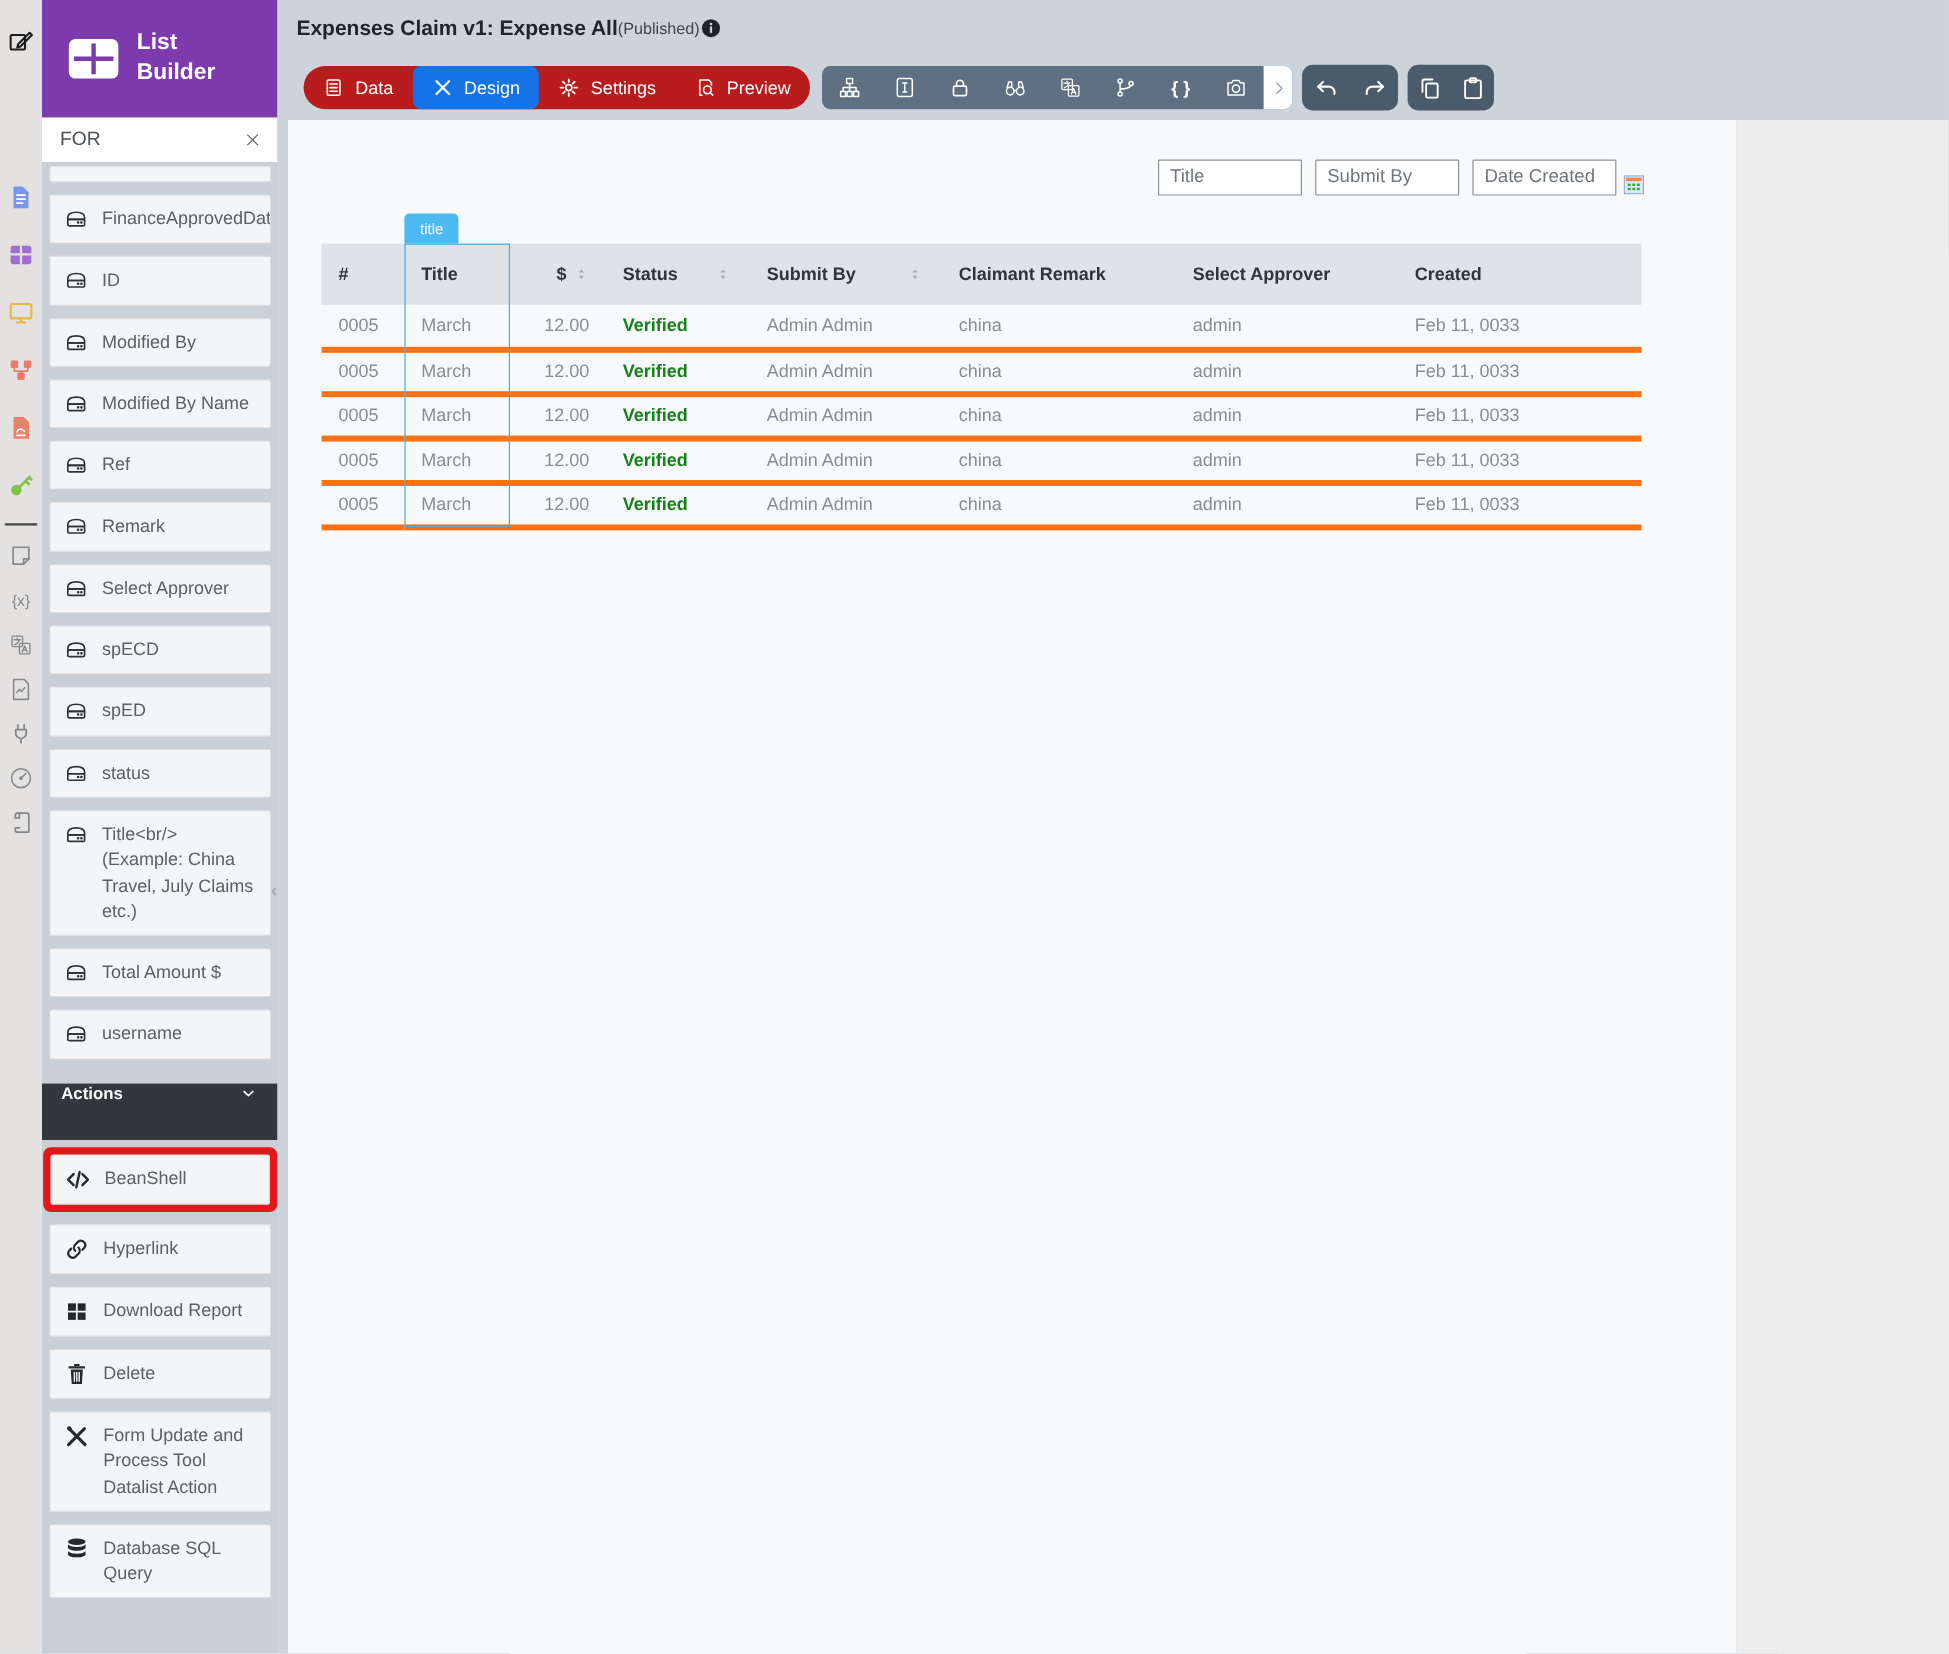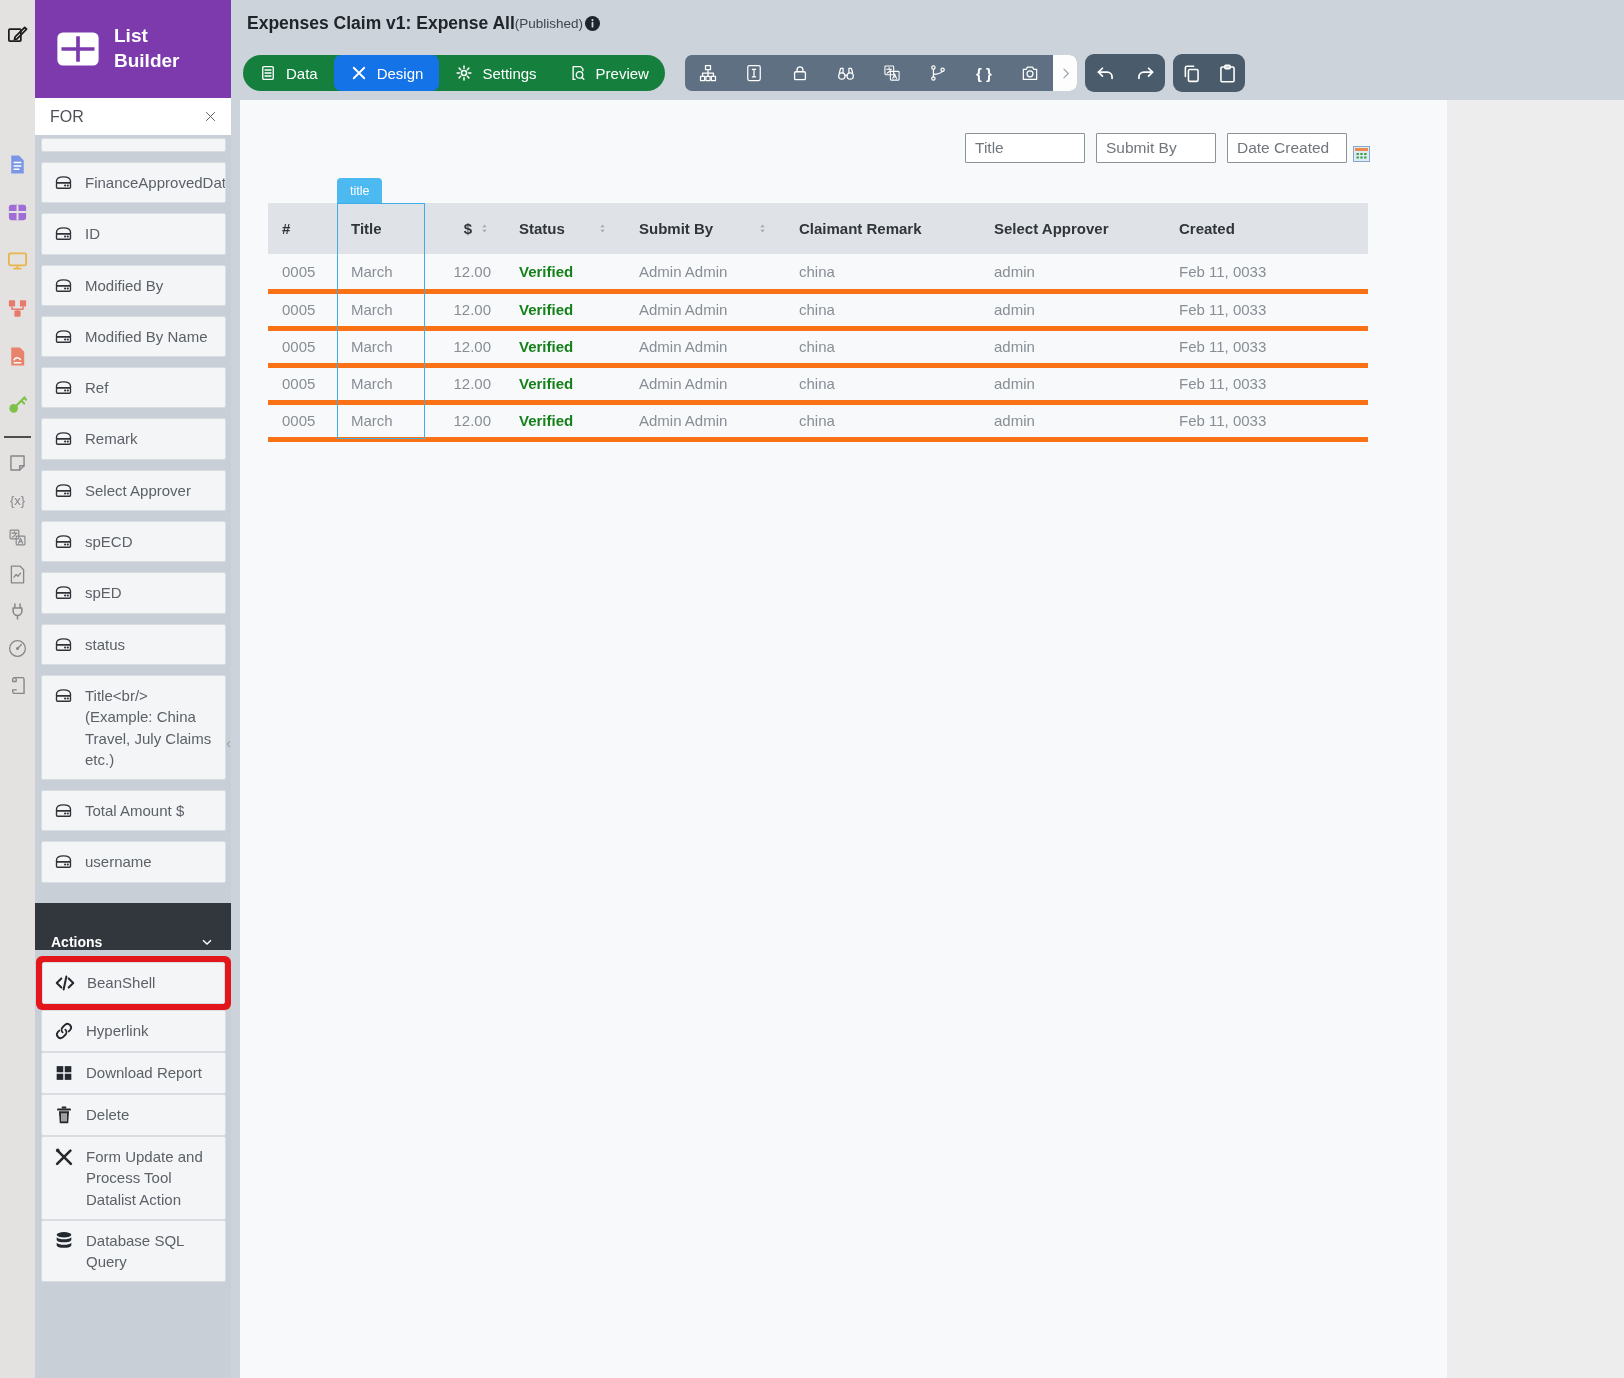--- a/index.html
+++ b/index.html
@@ -41,42 +41,42 @@
     font-family:inherit; background:transparent; }
   .searchbar .icon { color:#5f646a; cursor:pointer; }
   .field-list { flex:none; height:768px; background:#c9cfd6; padding:3px 5px 0 6px;
     display:flex; flex-direction:column; gap:10px; overflow:hidden; }
   .field-item { background:#f4f5f7; border:1px solid #d9dce0; border-radius:2px; min-height:41px;
     display:flex; align-items:flex-start; gap:11px; padding:9px 8px 9px 11px; font-size:15px;
     color:#5b6167; line-height:1.42; overflow:hidden; cursor:grab; flex:none; }
   .field-item.partial { min-height:14px; height:14px; padding:0; }
   .field-item .icon { flex:none; color:#2e3338; }
   .field-item .icon svg { width:21px; height:21px; }
-  .actions-head { height:47px; background:#31373d; color:#fff; display:flex; align-items:flex-end;
+  .actions-head { height:47px; background:#31373d; color:#fff; display:flex; align-items:flex-start;
     justify-content:space-between; padding:0 16px; font-size:14px; font-weight:700; flex:none;
     cursor:pointer; }
   .actions-head .icon { color:#fff; }
   .action-list { background:#c9cfd6; padding:6px 5px 0 6px; display:flex; flex-direction:column;
-    flex:none; }
+    gap:10px; flex:none; }
   .action-item .icon { color:#24292e; }
   .action-item .icon svg { width:22px; height:22px; }
   .highlighted { box-shadow:0 0 0 6px #e3161b; margin:6px 1px; }
   .sidebar-fill { flex:1; background:#c9cfd6; }
   .collapse-handle { position:absolute; right:0; top:735px; color:#9aa0a6; font-size:15px;
     line-height:1; cursor:pointer; z-index:7; }
 
   
   .main { position:absolute; left:231px; right:0; top:0; bottom:0; background:#cdd3da; }
   .page-title-row { position:absolute; left:16px; top:13px; display:flex; align-items:center; gap:0; }
   .page-title { font-size:17.5px; font-weight:700; color:#20252a; }
   .page-status { font-size:13.5px; color:#3e454c; }
   .info { width:19px; height:19px; color:#1f242a; cursor:pointer; }
   .info svg { width:19px; height:19px; }
 
-  .tab-bar { position:absolute; left:12px; top:55px; height:36px; background:#15803d;
+  .tab-bar { position:absolute; left:22px; top:55px; height:36px; background:#b91c1c;
     border-radius:18px; display:flex; align-items:stretch; }
   .tab { display:flex; align-items:center; gap:9px; padding:0 16px; color:#fff; font-size:15px;
     cursor:pointer; border-radius:7px; }
   .tab .icon { color:#fff; } .tab .icon svg { width:18px; height:18px; }
   .tab.active { background:#1473e6; }
 
   .builder-toolbar { position:absolute; left:454px; top:55px; height:36px; background:#5e7081;
     border-radius:7px; display:flex; align-items:center; }
   .tool-btn { width:46px; height:36px; display:flex; align-items:center; justify-content:center;
     color:#fff; cursor:pointer; }

